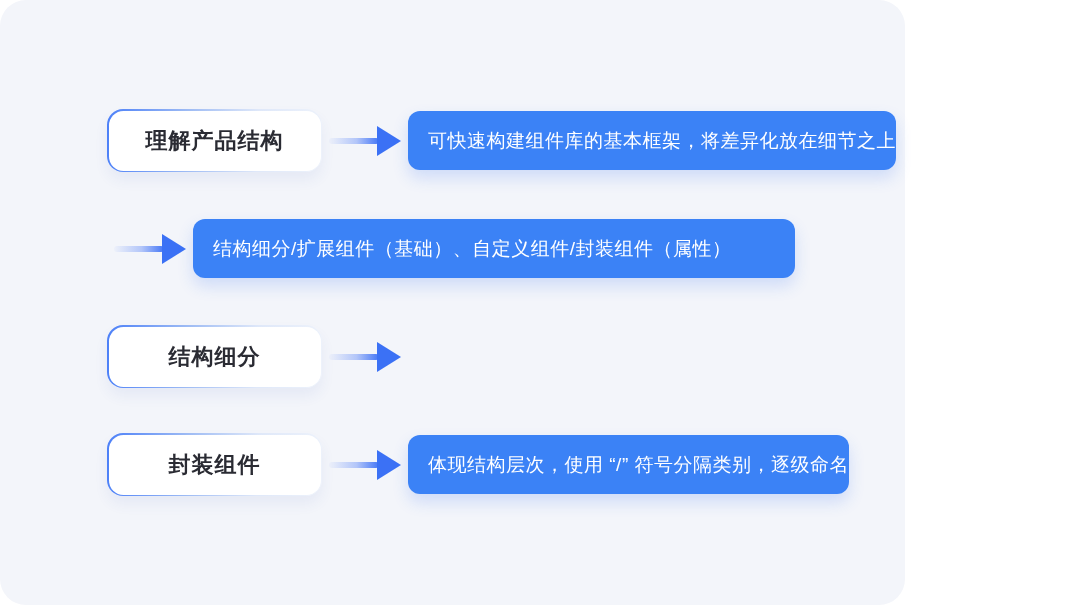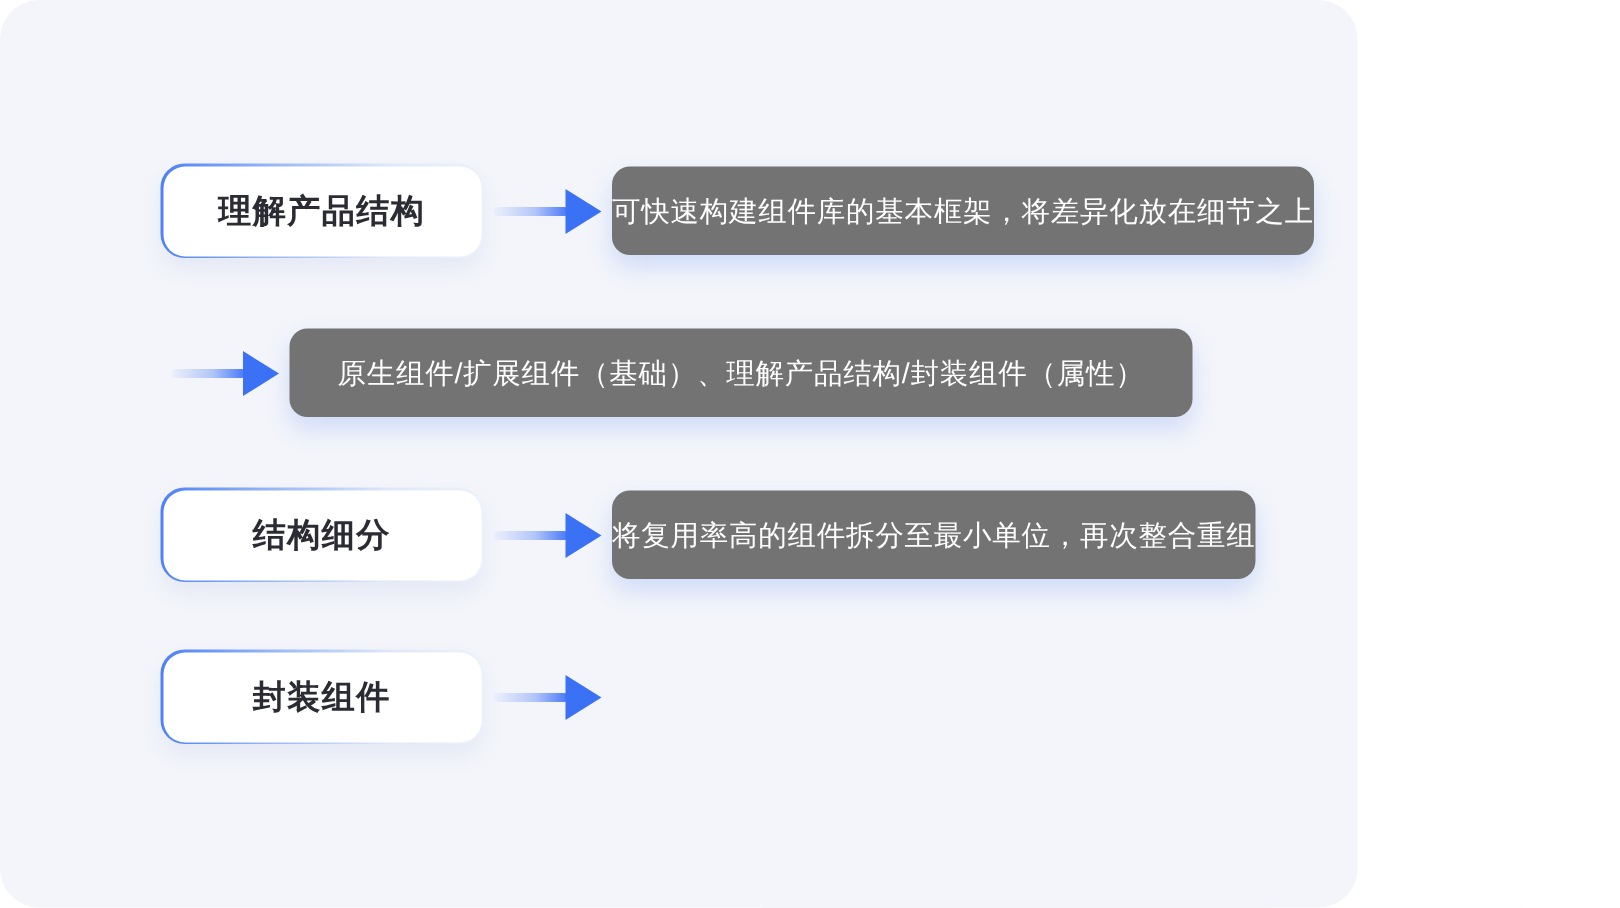--- a/index.html
+++ b/index.html
@@ -73,25 +73,26 @@
     border-top: 15px solid transparent;
     border-bottom: 15px solid transparent;
     border-left: 24px solid #3B71F5;
     margin-left: -2px;
   }
   
   .desc {
     flex: 1 1 auto;
     height: 59px;
     border-radius: 12px;
-    background: #737373;
+    background: #3b82f6;
     display: flex;
     align-items: center;
-    justify-content: center;
+    justify-content: flex-start;
     box-shadow: 0 8px 16px rgba(45, 107, 246, 0.18);
+    padding-left: 20px;
   }
   .desc-text {
     color: #ffffff;
     font-size: 19px;
     font-weight: 400;
     letter-spacing: 0.5px;
     white-space: nowrap;
   }
 </style>
 </head>
@@ -114,45 +115,45 @@
         <span class="desc-text">可快速构建组件库的基本框架，将差异化放在细节之上</span>
       </div>
     </div>
 
     <div class="row">
       <div class="arrow">
         <div class="arrow-shaft"></div>
         <div class="arrow-head"></div>
       </div>
       <div class="desc">
-        <span class="desc-text">原生组件/扩展组件（基础）、理解产品结构/封装组件（属性）</span>
+        <span class="desc-text">结构细分/扩展组件（基础）、自定义组件/封装组件（属性）</span>
       </div>
     </div>
 
     <div class="row">
       <div class="label-wrap">
         <div class="label-inner">
           <span class="label-text">结构细分</span>
         </div>
       </div>
       <div class="arrow">
         <div class="arrow-shaft"></div>
         <div class="arrow-head"></div>
       </div>
-      <div class="desc">
-        <span class="desc-text">将复用率高的组件拆分至最小单位，再次整合重组</span>
-      </div>
     </div>
 
     <div class="row">
       <div class="label-wrap">
         <div class="label-inner">
           <span class="label-text">封装组件</span>
         </div>
       </div>
       <div class="arrow">
         <div class="arrow-shaft"></div>
         <div class="arrow-head"></div>
       </div>
+      <div class="desc">
+        <span class="desc-text">体现结构层次，使用 “/” 符号分隔类别，逐级命名</span>
+      </div>
     </div>
 
   </div>
 </div>
 
 </body></html>

